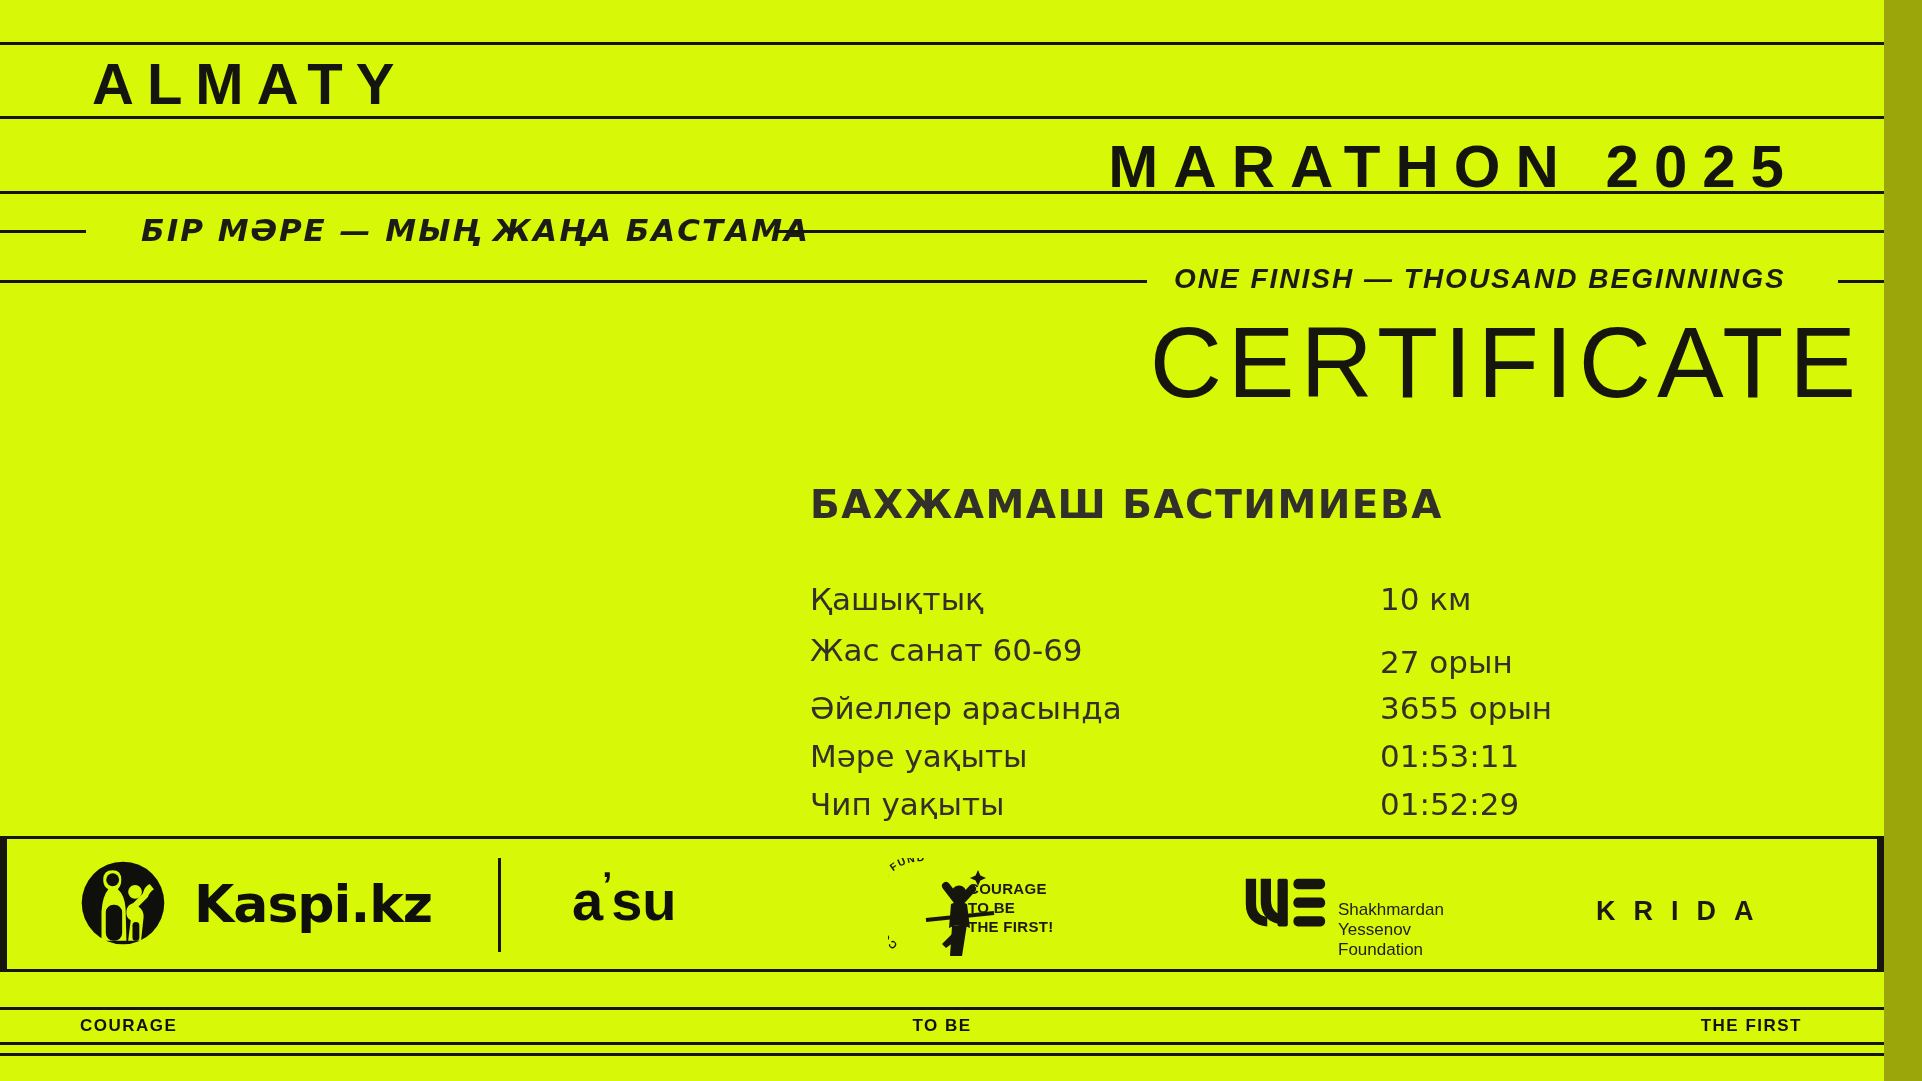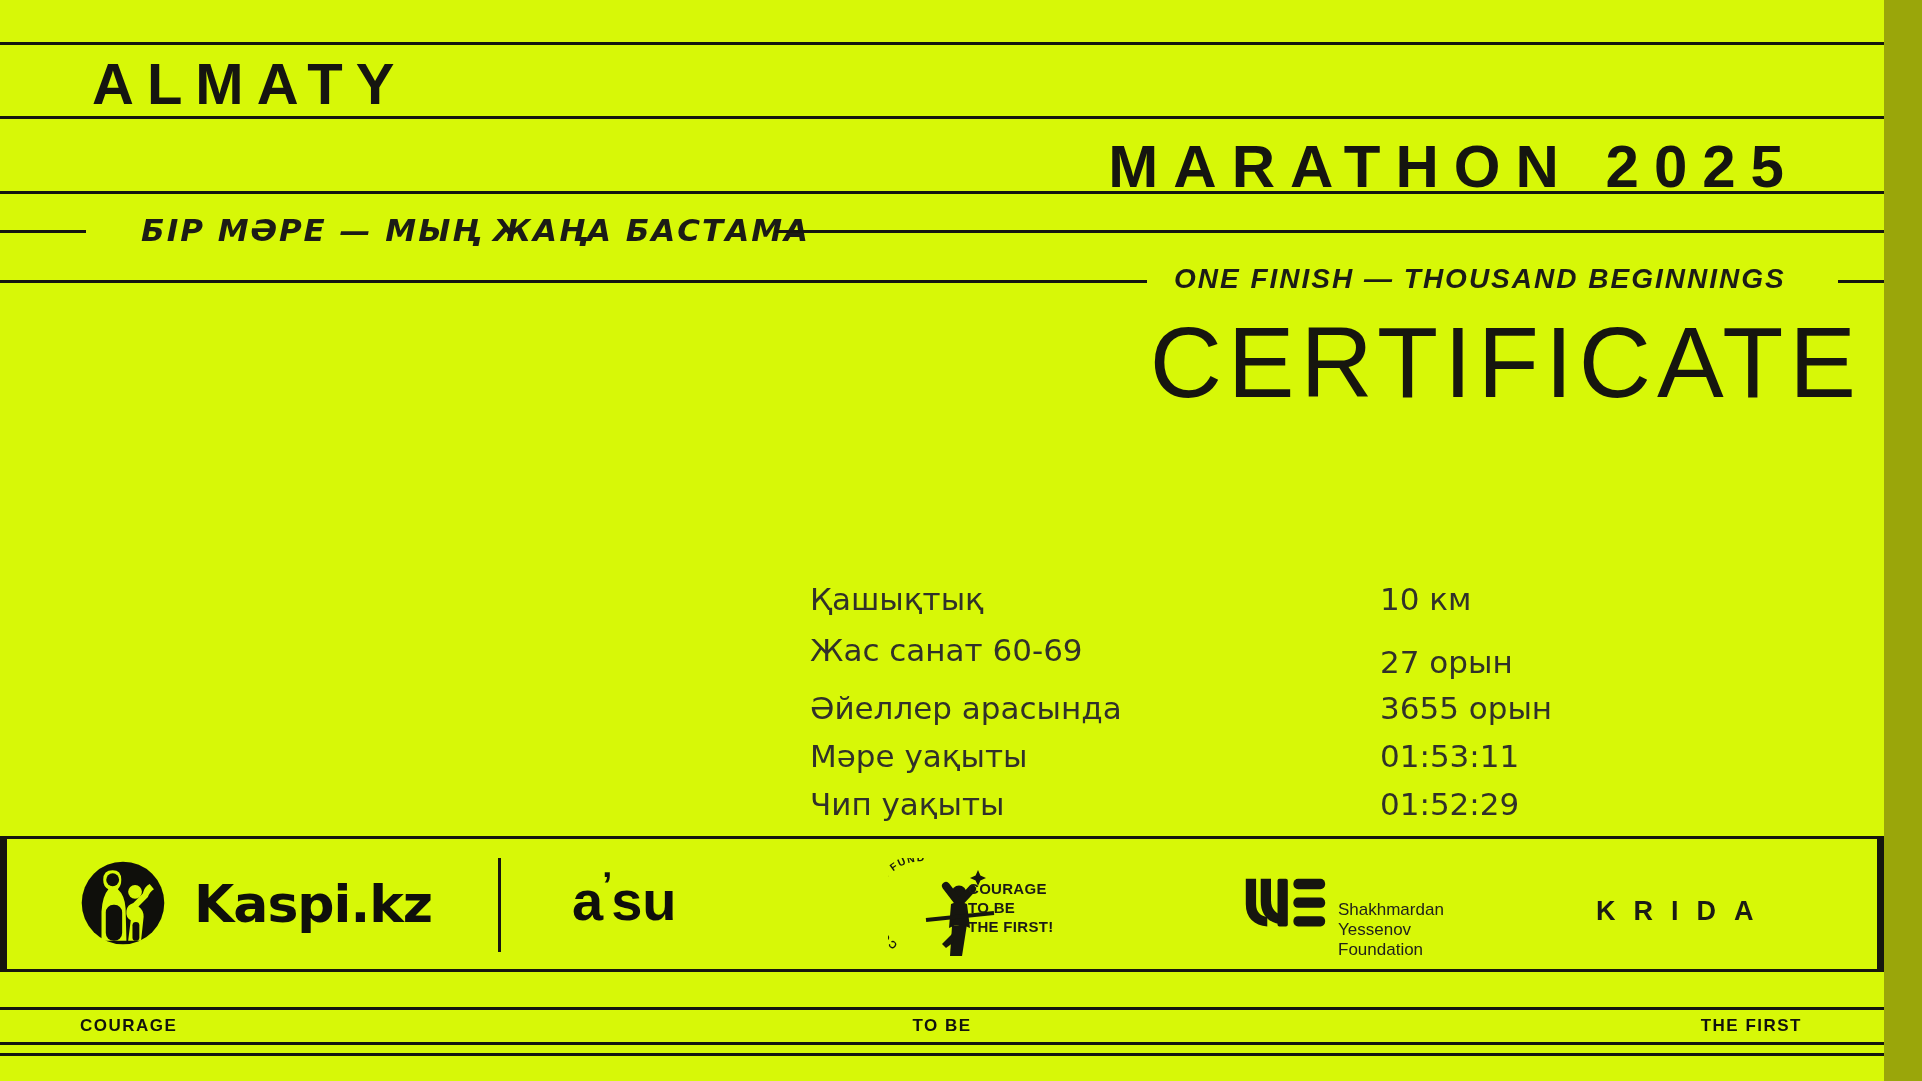--- a/index.html
+++ b/index.html
@@ -92,20 +92,21 @@
   <div class="hline" style="top:230px;left:0;width:86px;"></div>
   <div class="abs slogan slogan-kk" style="font-family:'DejaVu Sans','Liberation Sans',sans-serif;">БІР МӘРЕ — МЫҢ ЖАҢА БАСТАМА</div>
   <div class="hline" style="top:230px;left:775px;width:1147px;"></div>
 
   <div class="hline" style="top:280px;left:0;width:1147px;"></div>
   <div class="abs slogan slogan-en">ONE FINISH — THOUSAND BEGINNINGS</div>
   <div class="hline" style="top:280px;left:1838px;width:84px;"></div>
 
   <div class="abs big-title">CERTIFICATE</div>
 
+  <div class="abs runner-name">БАХЖАМАШ БАСТИМИЕВА</div>
 
   <div class="results-row" style="top:581px;">
     <span class="lbl">Қашықтық</span>
     <span class="val">10 км</span>
   </div>
   <div class="results-row" style="top:632px;">
     <span class="lbl">Жас санат 60-69</span>
     <span class="val val-drop">27 орын</span>
   </div>
   <div class="results-row" style="top:690px;">

